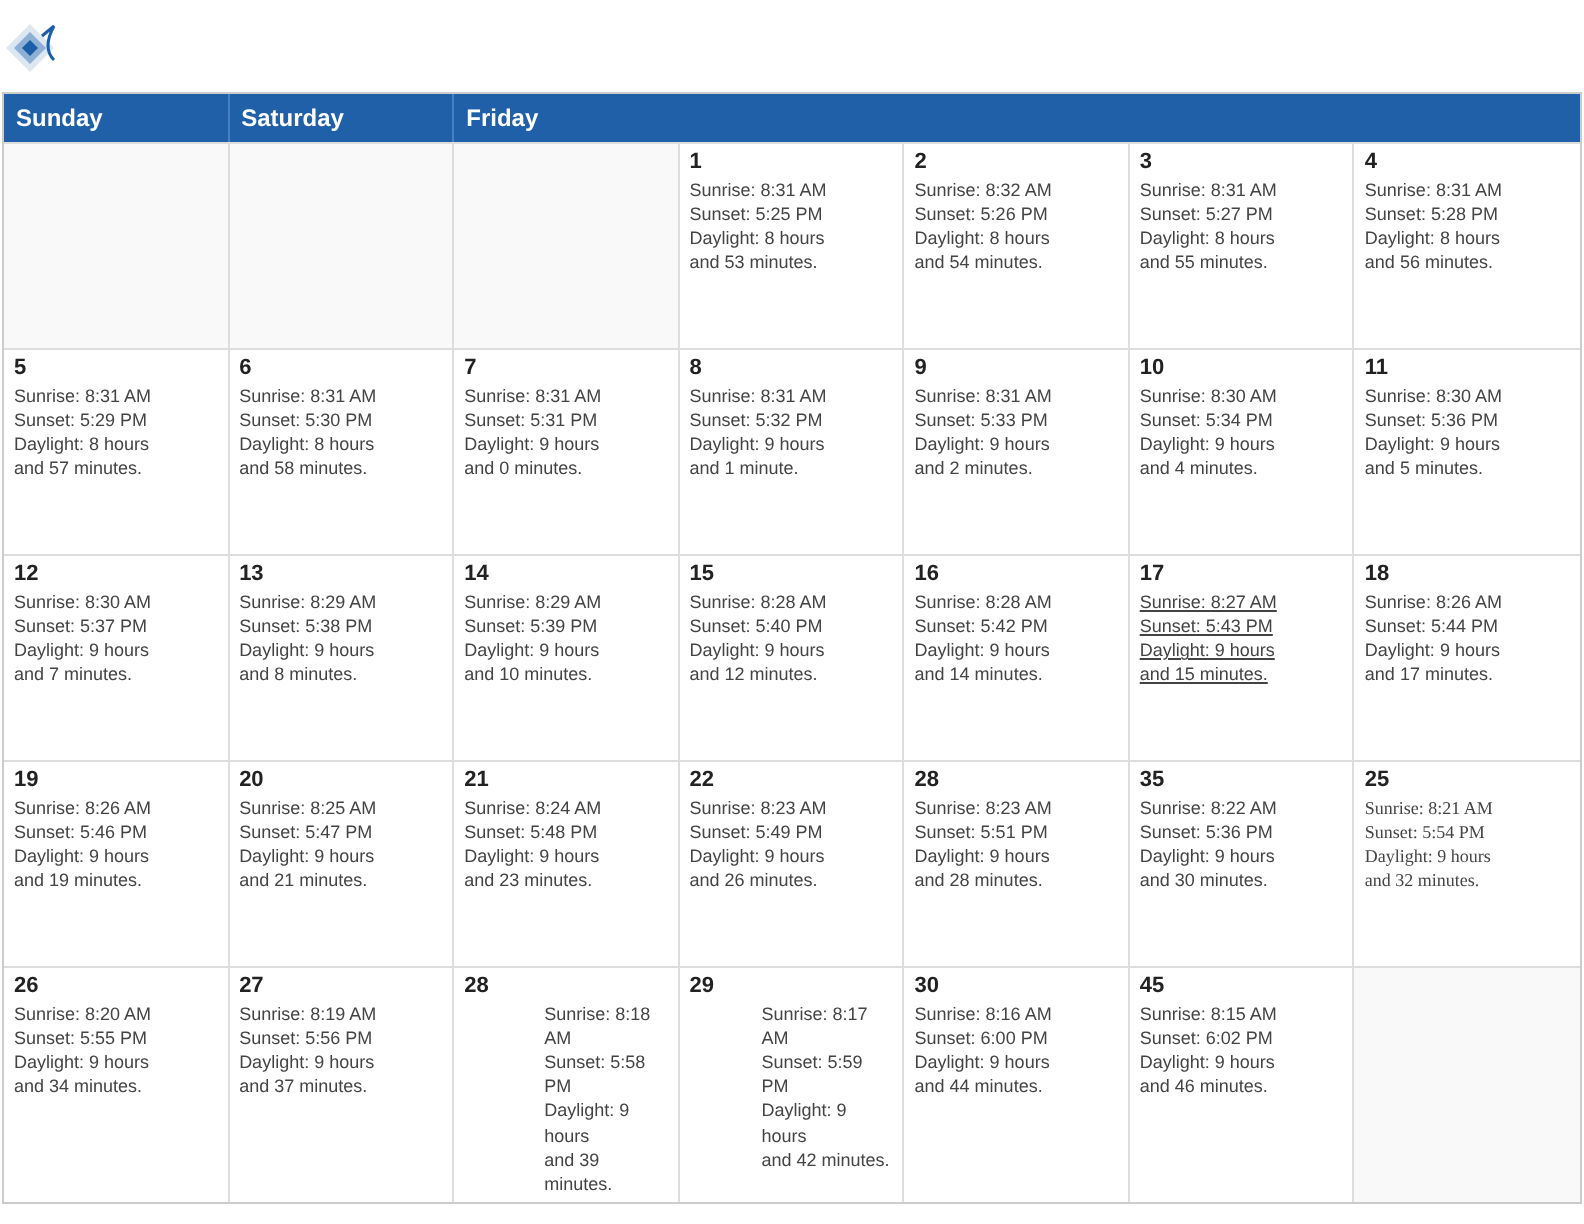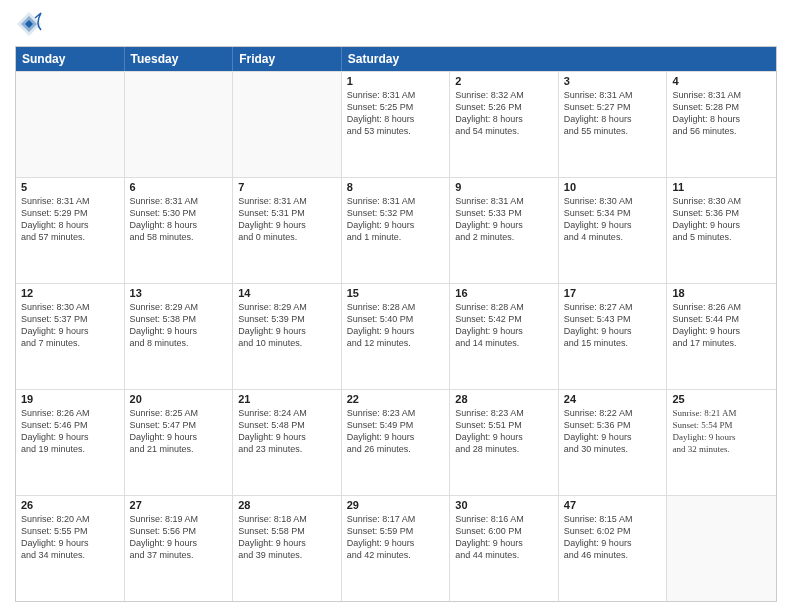--- a/index.html
+++ b/index.html
@@ -6,21 +6,21 @@
     body {
       width: 792px;
       height: 612px;
       font-family: Arial, sans-serif;
       background: #fff;
       overflow: hidden;
     }
     .page {
       width: 792px;
       height: 612px;
-      padding: 10px 15px;
+      padding: 10px 1px;
       display: flex;
       flex-direction: column;
     }
     .header {
       display: flex;
       align-items: flex-start;
       justify-content: space-between;
       margin-bottom: 8px;
     }
     .logo {
@@ -123,23 +123,22 @@
     </div>
     <div class="title-block">
       <div class="month-year"></div>
       <div class="location"></div>
     </div>
   </div>
 
   <div class="calendar">
     <div class="cal-header-row">
     <div class="cal-header-cell">Sunday</div>
-        <div class="cal-header-cell">Tuesday</div>
+        <div class="cal-header-cell">Saturday</div>
         <div class="cal-header-cell">Friday</div>
-        <div class="cal-header-cell">Saturday</div>
       </div>
     <div class="cal-body">
     <div class="cal-row">
           <div class="cal-cell empty"></div>
           <div class="cal-cell empty"></div>
           <div class="cal-cell empty"></div>
           <div class="cal-cell">
             <div class="day-num">1</div>
             <div class="cell-text" style="white-space: pre-line;">Sunrise: 8:31 AM
 Sunset: 5:25 PM
@@ -250,21 +249,21 @@
           </div>
           <div class="cal-cell">
             <div class="day-num">16</div>
             <div class="cell-text" style="white-space: pre-line;">Sunrise: 8:28 AM
 Sunset: 5:42 PM
 Daylight: 9 hours
 and 14 minutes.</div>
           </div>
           <div class="cal-cell">
             <div class="day-num">17</div>
-            <div class="cell-text" style="white-space: pre-line;">Sunrise: 8:27 AM
+            <div class="cell-text" style="white-space: pre-line; text-decoration: underline;">Sunrise: 8:27 AM
 Sunset: 5:43 PM
 Daylight: 9 hours
 and 15 minutes.</div>
           </div>
           <div class="cal-cell">
             <div class="day-num">18</div>
             <div class="cell-text" style="white-space: pre-line;">Sunrise: 8:26 AM
 Sunset: 5:44 PM
 Daylight: 9 hours
 and 17 minutes.</div>
@@ -300,21 +299,21 @@
 and 26 minutes.</div>
           </div>
           <div class="cal-cell">
             <div class="day-num">28</div>
             <div class="cell-text" style="white-space: pre-line;">Sunrise: 8:23 AM
 Sunset: 5:51 PM
 Daylight: 9 hours
 and 28 minutes.</div>
           </div>
           <div class="cal-cell">
-            <div class="day-num">24</div>
+            <div class="day-num">35</div>
             <div class="cell-text" style="white-space: pre-line;">Sunrise: 8:22 AM
 Sunset: 5:36 PM
 Daylight: 9 hours
 and 30 minutes.</div>
           </div>
           <div class="cal-cell">
             <div class="day-num">25</div>
             <div class="cell-text" style="white-space: pre-line; font-family: Liberation Serif, serif;">Sunrise: 8:21 AM
 Sunset: 5:54 PM
 Daylight: 9 hours
@@ -331,41 +330,41 @@
           </div>
           <div class="cal-cell">
             <div class="day-num">27</div>
             <div class="cell-text" style="white-space: pre-line;">Sunrise: 8:19 AM
 Sunset: 5:56 PM
 Daylight: 9 hours
 and 37 minutes.</div>
           </div>
           <div class="cal-cell">
             <div class="day-num">28</div>
-            <div class="cell-text" style="white-space: pre-line;">Sunrise: 8:18 AM
+            <div class="cell-text" style="white-space: pre-line; margin-left: 40px;">Sunrise: 8:18 AM
 Sunset: 5:58 PM
 Daylight: 9 hours
 and 39 minutes.</div>
           </div>
           <div class="cal-cell">
             <div class="day-num">29</div>
-            <div class="cell-text" style="white-space: pre-line;">Sunrise: 8:17 AM
+            <div class="cell-text" style="white-space: pre-line; margin-left: 36px;">Sunrise: 8:17 AM
 Sunset: 5:59 PM
 Daylight: 9 hours
 and 42 minutes.</div>
           </div>
           <div class="cal-cell">
             <div class="day-num">30</div>
             <div class="cell-text" style="white-space: pre-line;">Sunrise: 8:16 AM
 Sunset: 6:00 PM
 Daylight: 9 hours
 and 44 minutes.</div>
           </div>
           <div class="cal-cell">
-            <div class="day-num">47</div>
+            <div class="day-num">45</div>
             <div class="cell-text" style="white-space: pre-line;">Sunrise: 8:15 AM
 Sunset: 6:02 PM
 Daylight: 9 hours
 and 46 minutes.</div>
           </div>
           <div class="cal-cell empty"></div>
         </div>
       </div>
   </div>
 </div>

